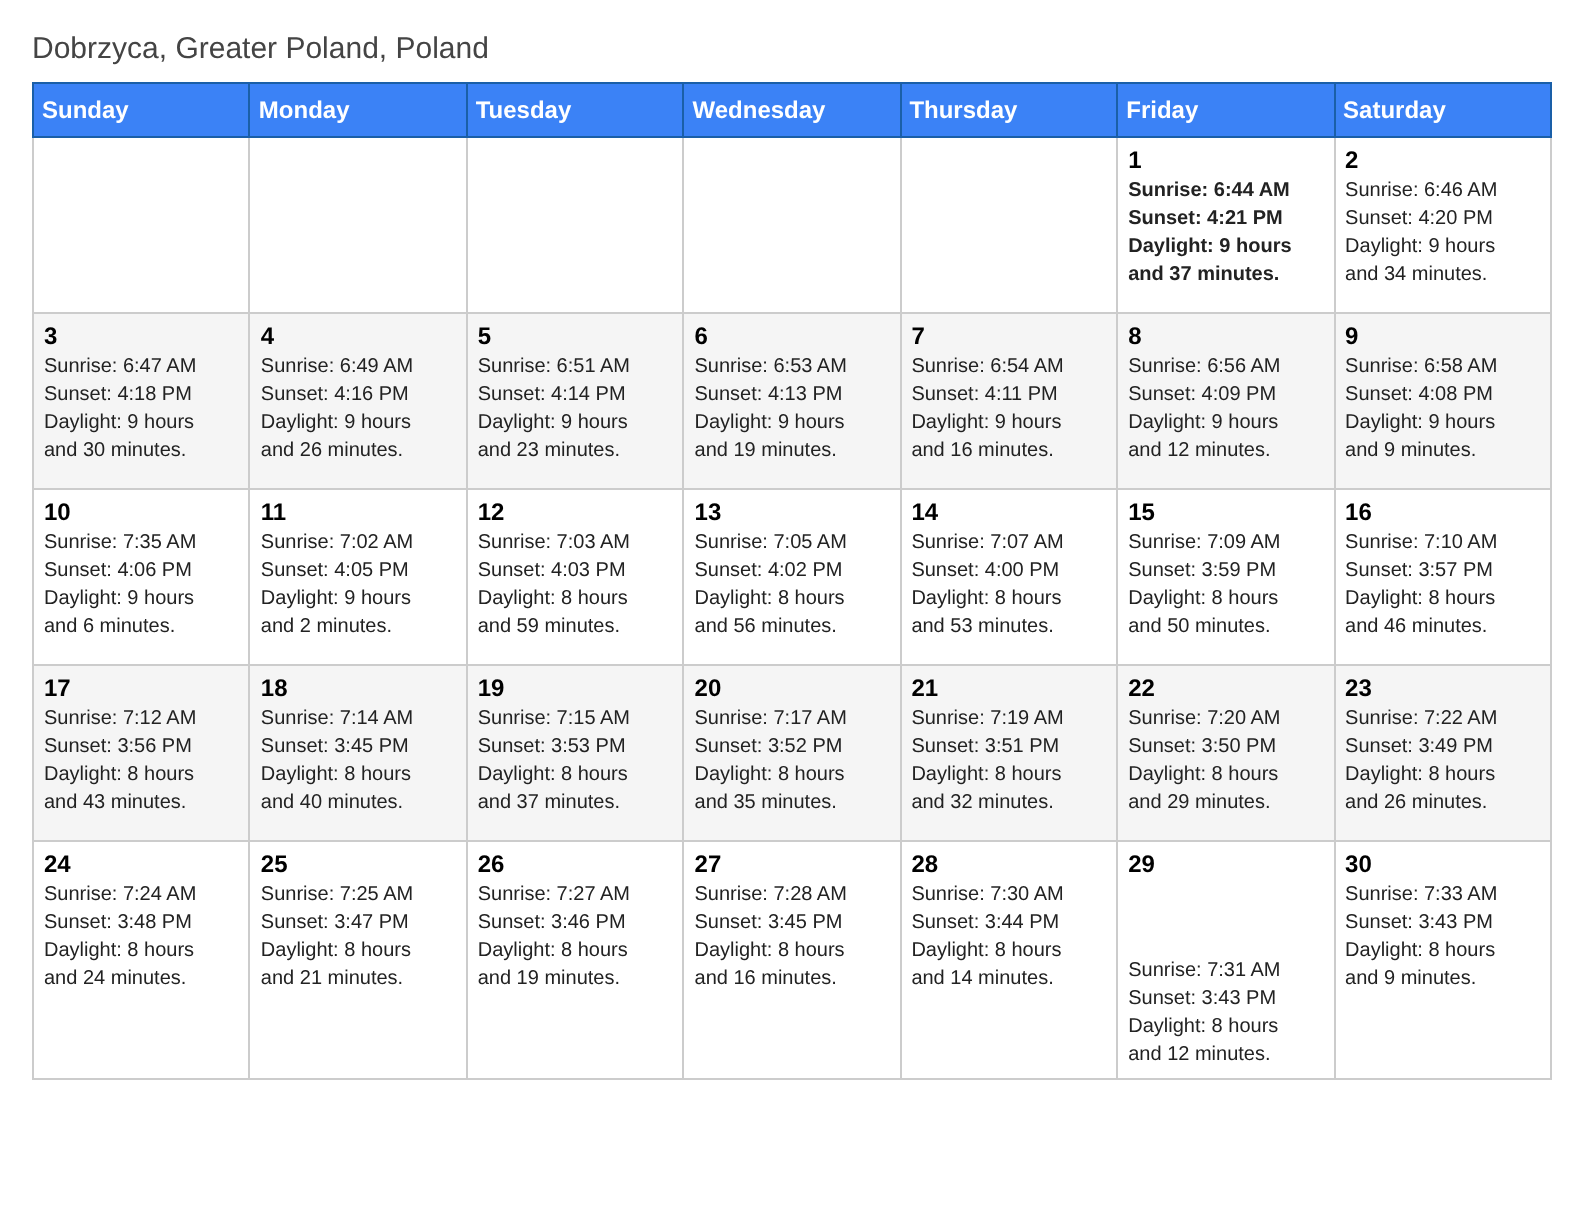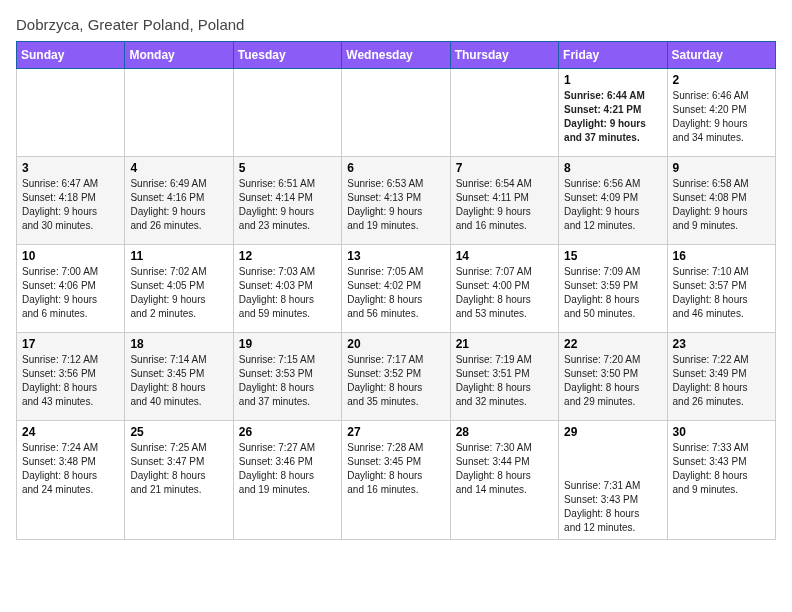--- a/index.html
+++ b/index.html
@@ -44,21 +44,21 @@
     .cal-subtitle {
       font-size: 15px;
       color: #444;
     }
     table {
       width: 100%;
       border-collapse: collapse;
       table-layout: fixed;
     }
     thead tr th {
-      background: #8b5cf6;
+      background: #3b82f6;
       color: #fff;
       font-size: 12px;
       font-weight: bold;
       padding: 6px 4px;
       border: 1px solid #1a5fa8;
       text-align: left;
     }
     tbody tr td {
       border: 1px solid #ccc;
       vertical-align: top;
@@ -175,21 +175,21 @@
           <div class="day-num">9</div>
           <div class="day-info" style="white-space: pre-line;">Sunrise: 6:58 AM
 Sunset: 4:08 PM
 Daylight: 9 hours
 and 9 minutes.</div>
         </td>
       </tr>
       <tr>
         <td>
           <div class="day-num">10</div>
-          <div class="day-info" style="white-space: pre-line;">Sunrise: 7:00 AM
+          <div class="day-info" style="white-space: pre-line;">Sunrise: 7:35 AM
 Sunset: 4:06 PM
 Daylight: 9 hours
 and 6 minutes.</div>
         </td>
         <td>
           <div class="day-num">11</div>
           <div class="day-info" style="white-space: pre-line;">Sunrise: 7:02 AM
 Sunset: 4:05 PM
 Daylight: 9 hours
 and 2 minutes.</div>

